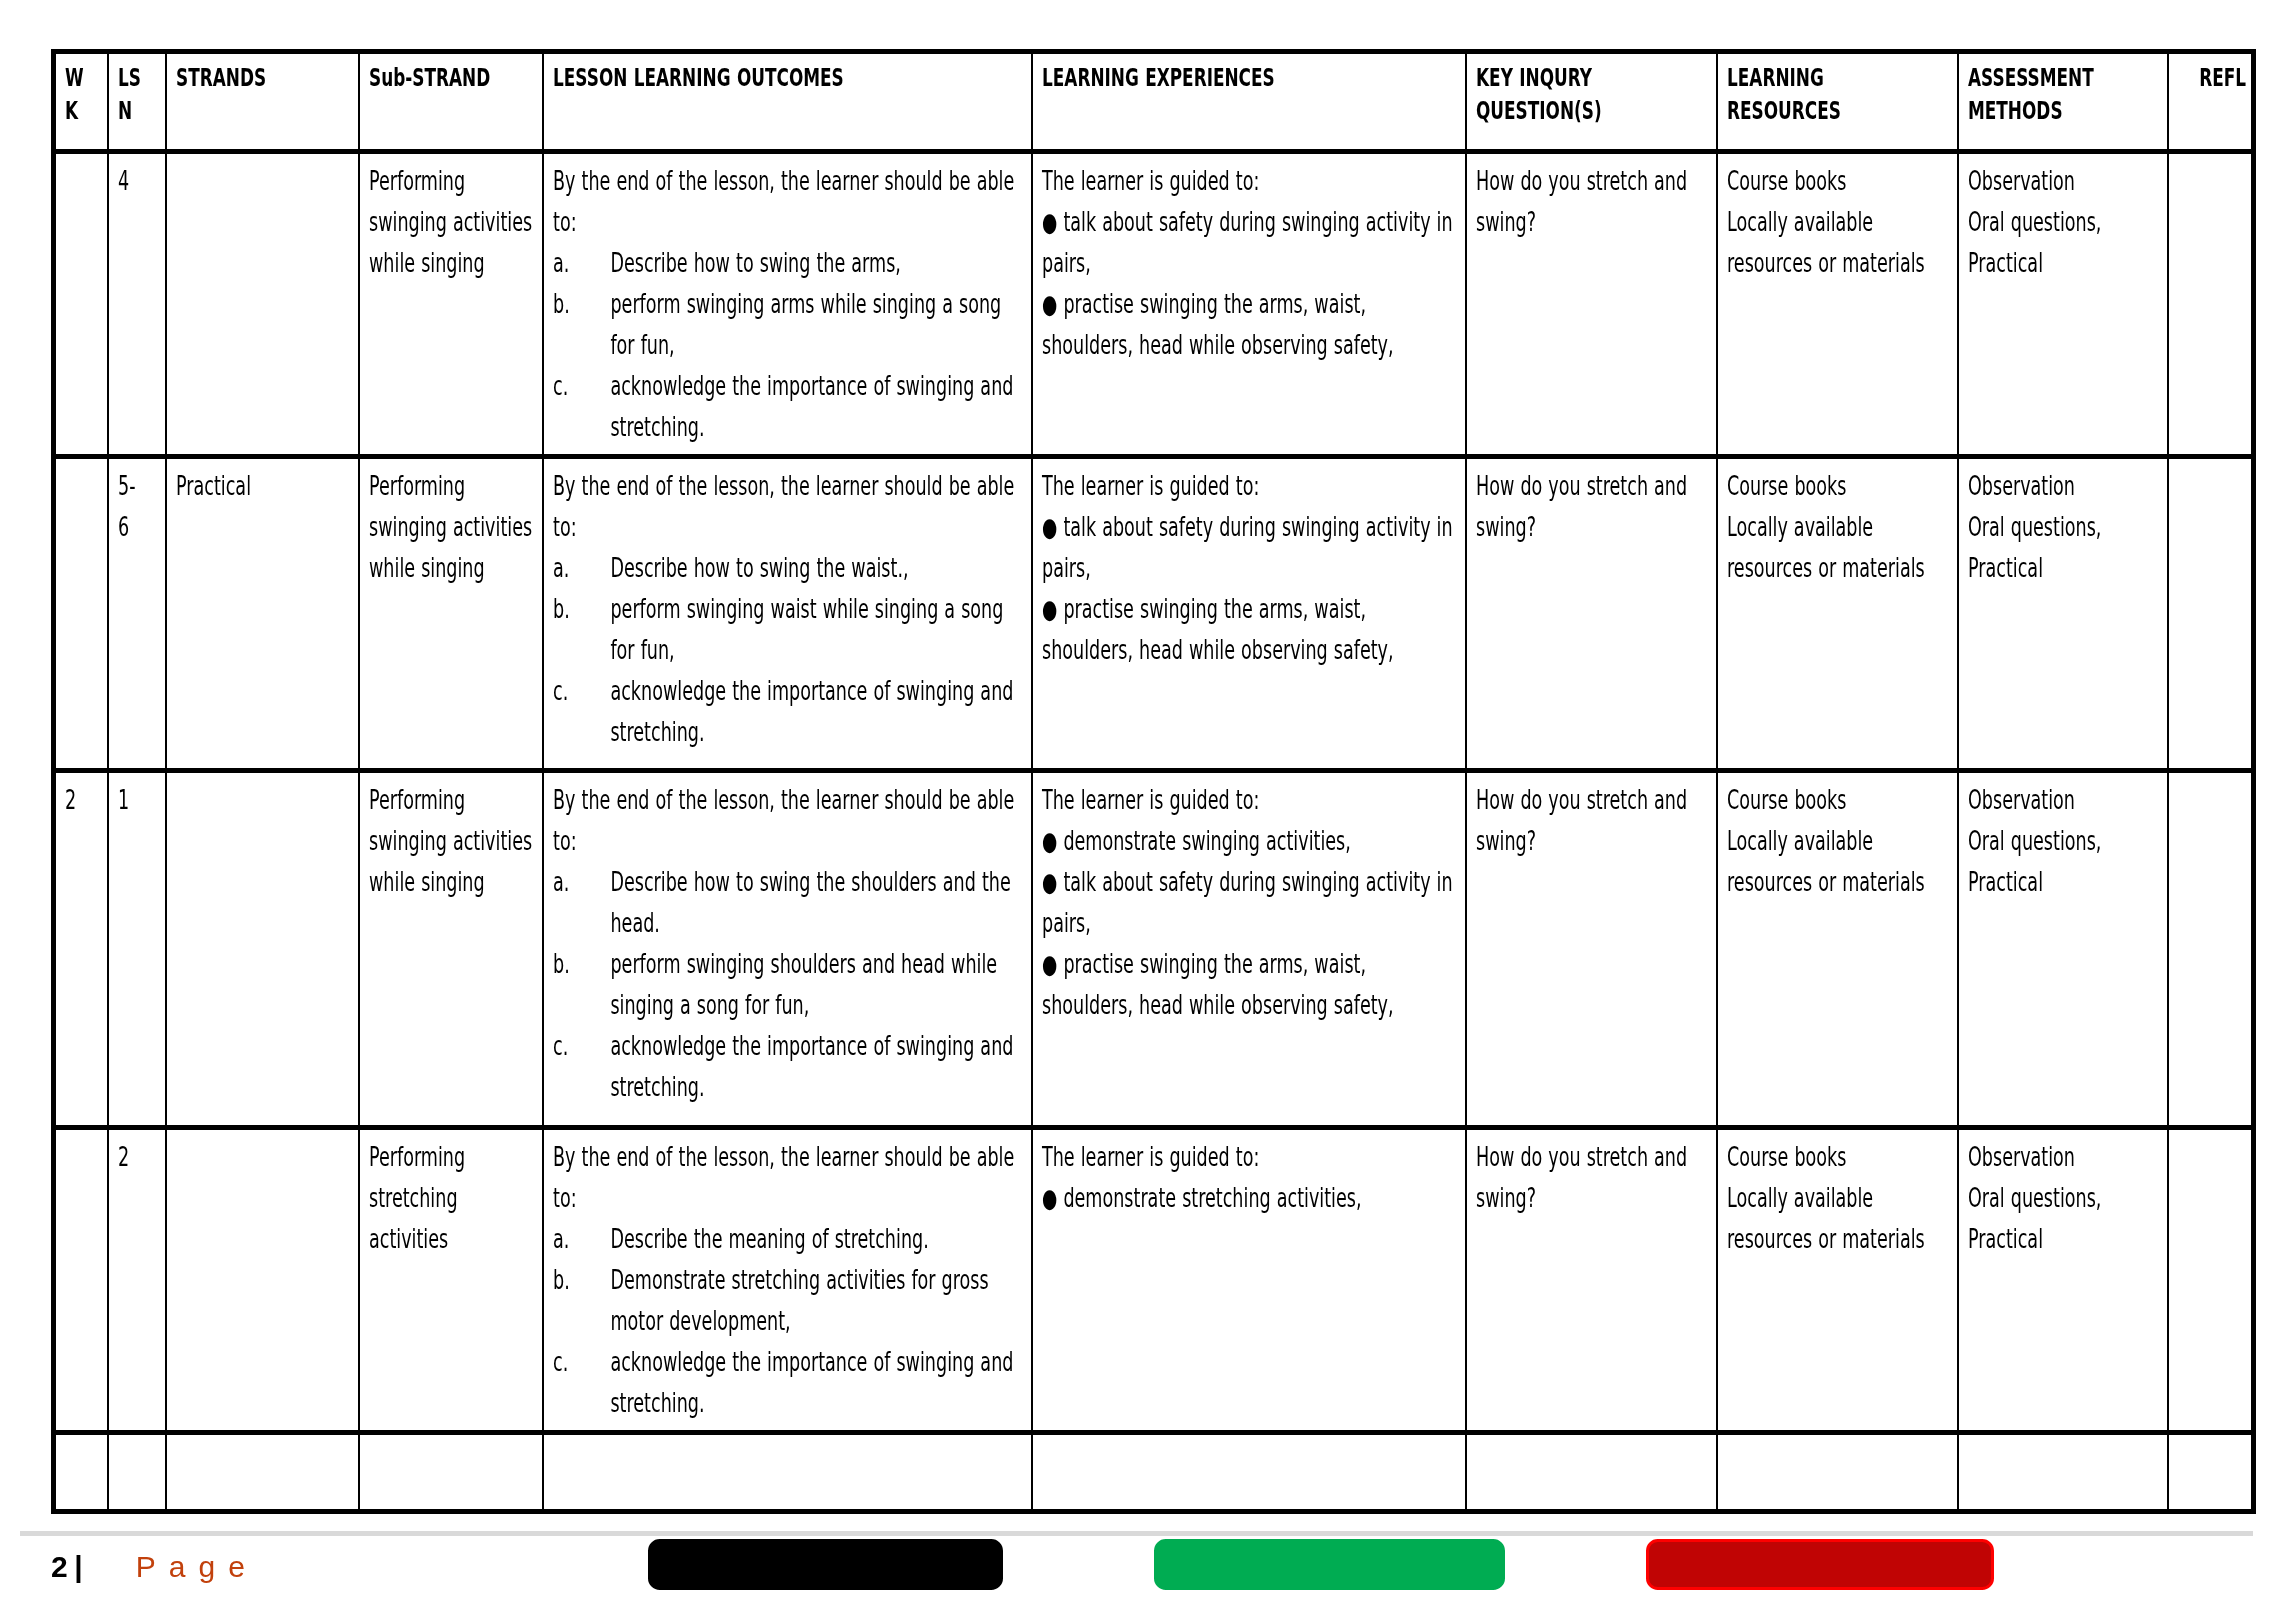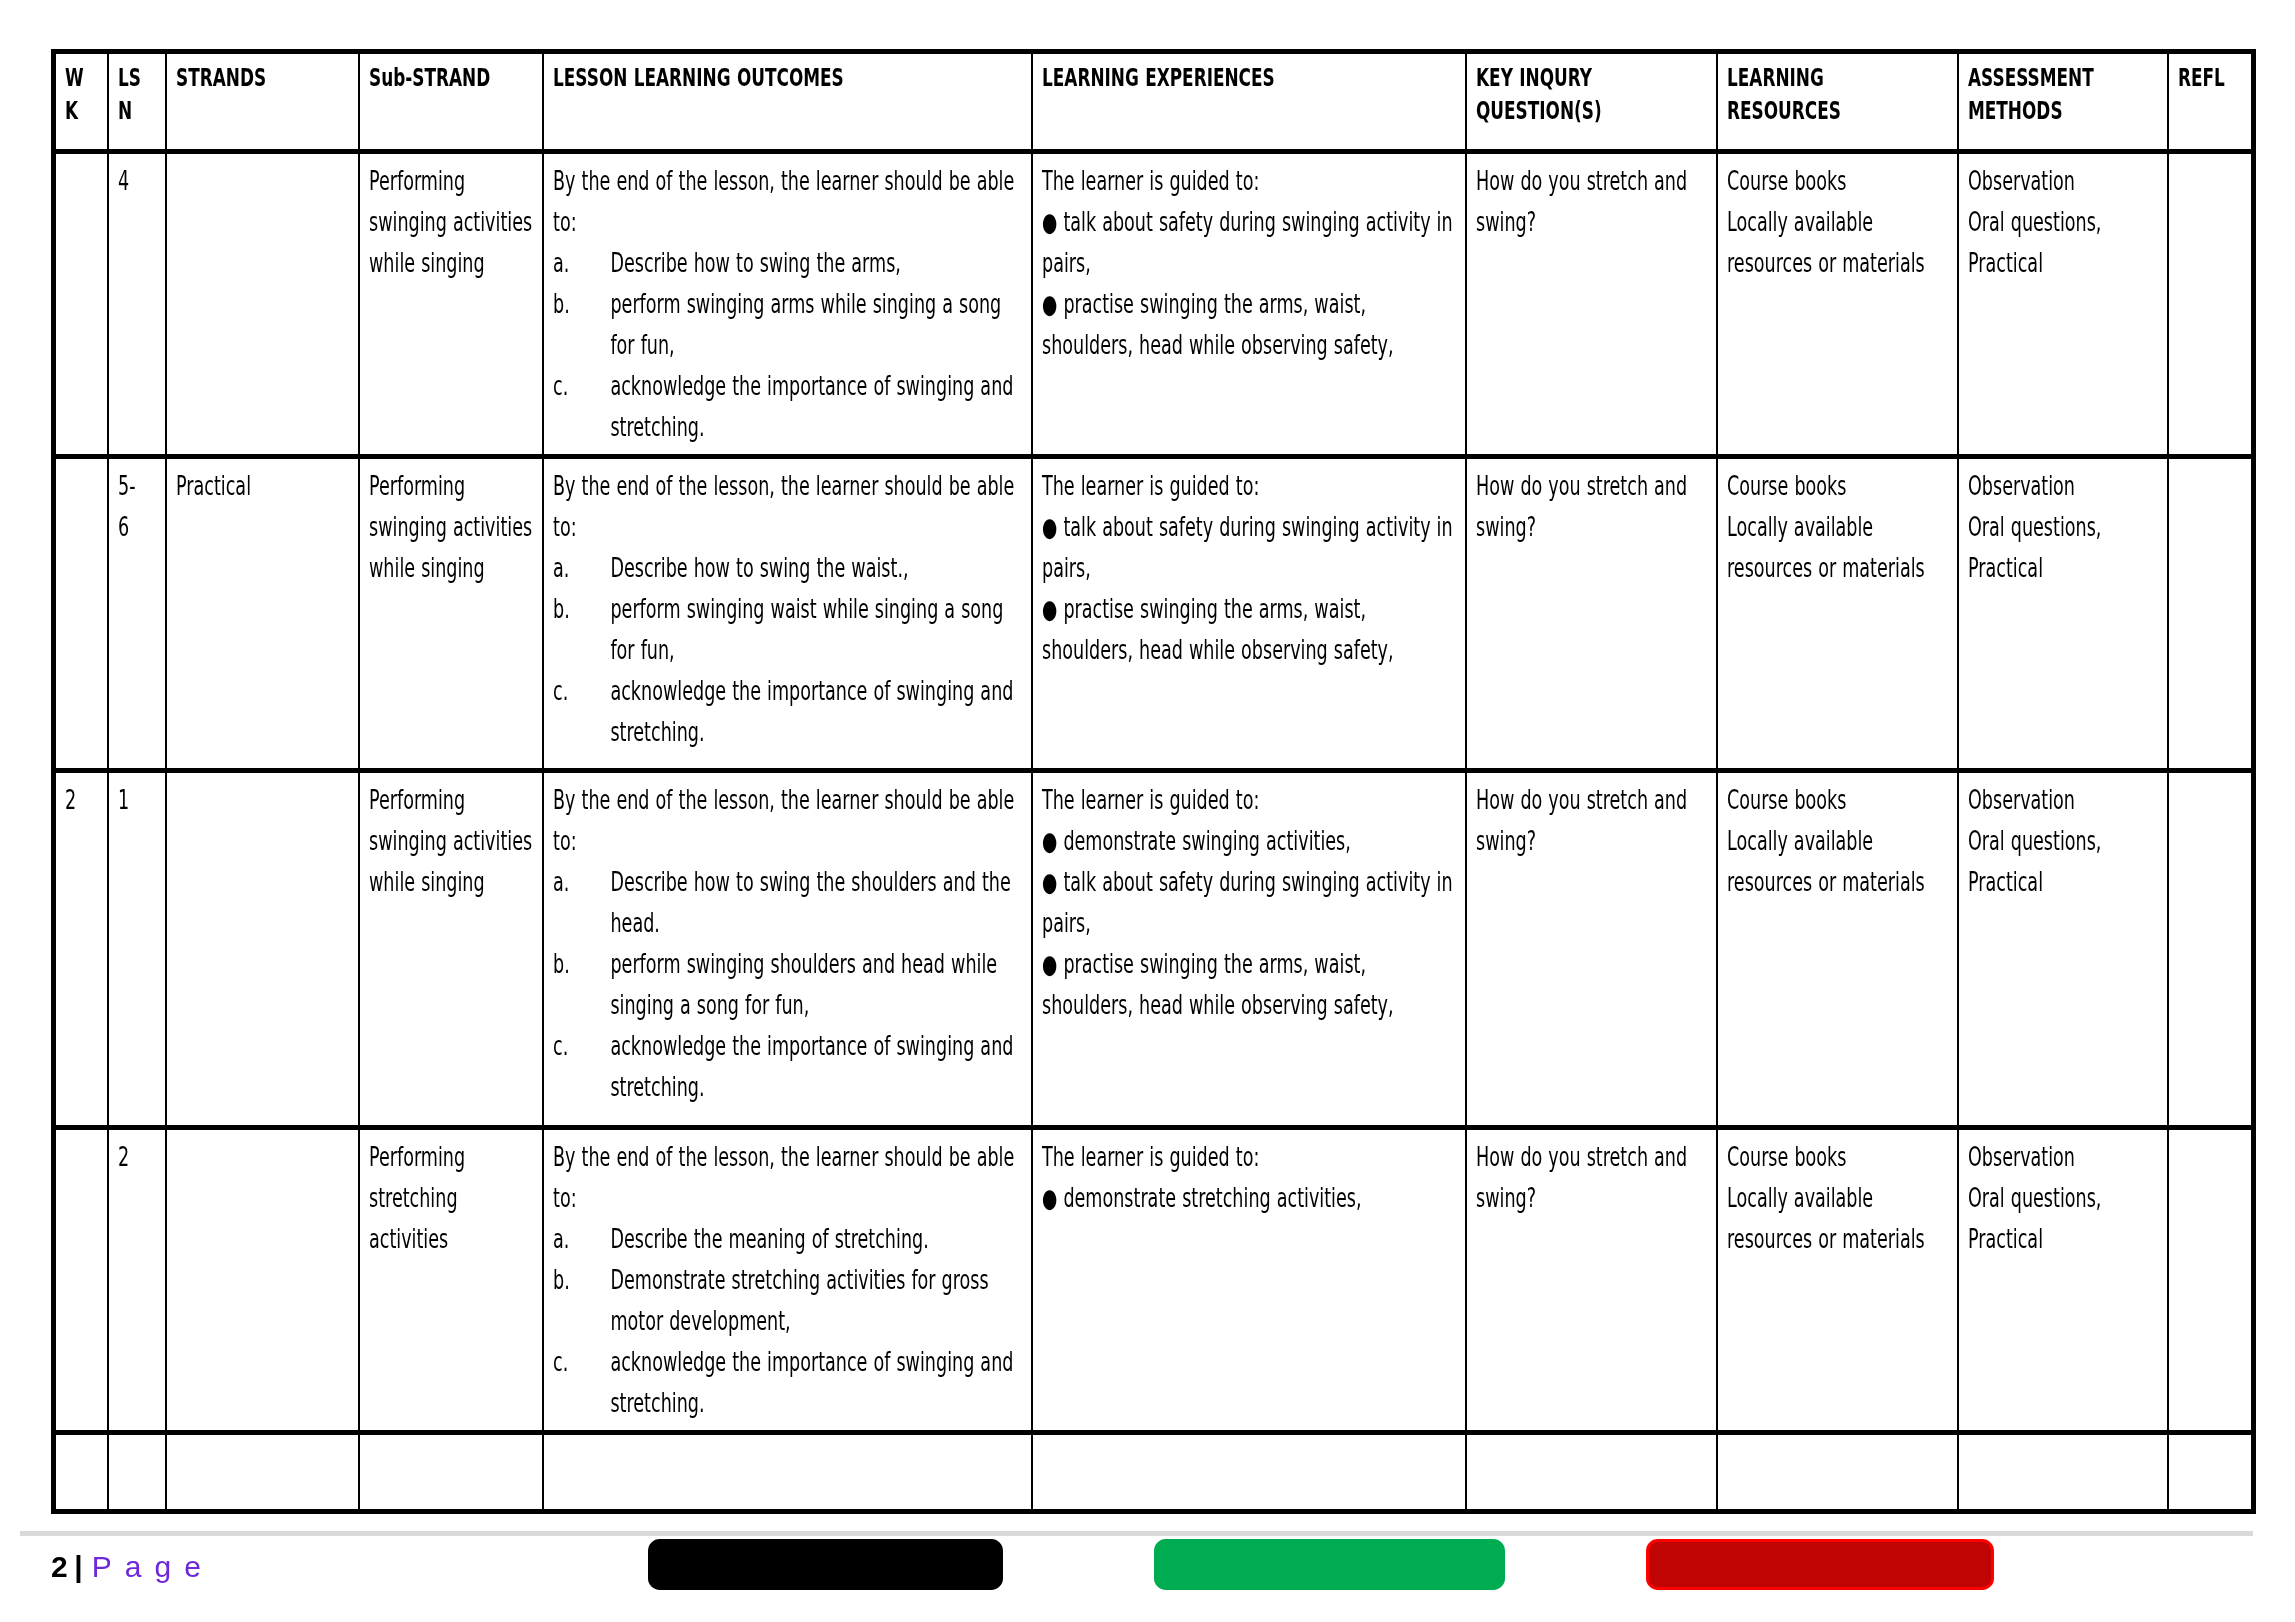--- a/index.html
+++ b/index.html
@@ -22,21 +22,21 @@
     border:5.9px solid #000;
   }
   th,td{
     border:2px solid #000;
     border-top-width:5.9px;
     vertical-align:top;
     padding:6.5px 5.2px 6.5px 9.2px;
     overflow:visible;
   }
   thead th{border-bottom-width:5.9px;text-align:left;font-weight:bold;height:82px;}
-  thead th.center{text-align:left;}
+  thead th.center{text-align:right;}
   tbody tr:nth-child(1){height:303px;}
   tbody tr:nth-child(2){height:314px;}
   tbody tr:nth-child(3){height:357px;}
   tbody tr:nth-child(4){height:302px;}
   tbody tr:nth-child(5){height:79px;}
 
   
   .tx{
     width:148%;
     transform:scaleX(0.6757);
@@ -67,21 +67,21 @@
   }
   .page-label{
     position:absolute;
     left:51px;top:1550px;
     font-family:"Liberation Sans", sans-serif;
     font-size:30px;
     color:#000;
   }
   .page-label .num{font-weight:bold;}
   .page-label .sep{font-weight:bold;margin:0 9.2px 0 6.5px;}
-  .page-label .word{color:#6d28d9;letter-spacing:13px;}
+  .page-label .word{color:#c2410c;letter-spacing:13px;margin-left:44px;}
   .bar{
     position:absolute;
     top:1539px;height:51px;
     border-radius:11.8px;
     border:3.9px solid transparent;
     box-sizing:border-box;
   }
   .bar.b1{left:648px;width:355px;}
   .bar.b2{left:1154px;width:351px;}
   .bar.b3{left:1646px;width:348px;}

